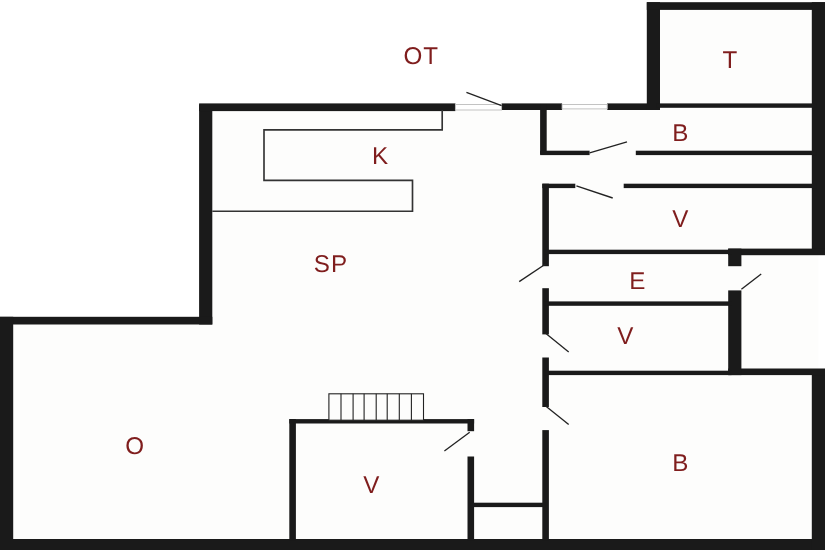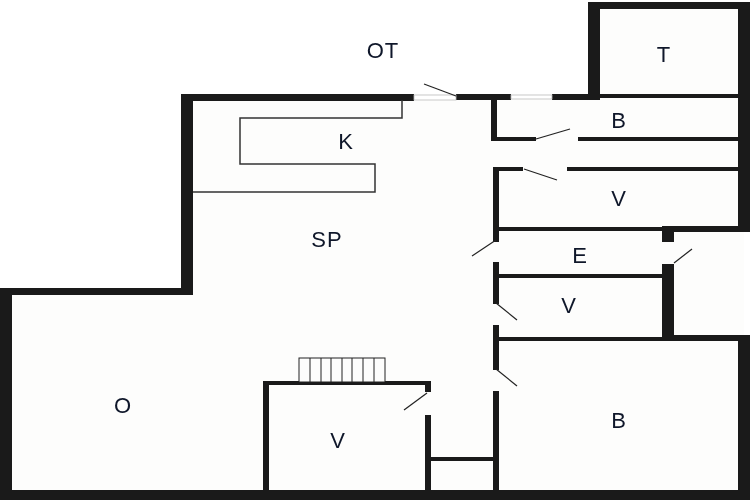--- a/index.html
+++ b/index.html
@@ -1,18 +1,18 @@
 <!DOCTYPE html>
 <html><head>
 <meta charset="utf-8">
 <style>
   html, body { margin: 0; padding: 0; background: #ffffff; }
   body { width: 750px; height: 500px; position: relative; overflow: hidden; font-family: "Liberation Sans", sans-serif; }
   svg { position: absolute; left: 0; top: 0; }
-  .room-label { position: absolute; font-family: "Liberation Sans", sans-serif; font-size: 22px; color: #0f172a; transform: translate(-50%, -50%); letter-spacing: 1px; }
+  .room-label { position: absolute; font-family: "Liberation Sans", sans-serif; font-size: 22px; color: #7f1d1d; transform: translate(-50%, -50%); letter-spacing: 1px; }
 </style>
 </head>
 <body>
 
 <svg width="750" height="500" viewBox="0 0 750 500">
 
   <g fill="#fdfdfc">
     <polygon points="188,97 590,97 590,5 744,5 744,492 8,492 8,295 188,295"></polygon>
   </g>
 
@@ -108,18 +108,18 @@
     <line x1="363" y1="358" x2="363" y2="382"></line>
     <line x1="374" y1="358" x2="374" y2="382"></line>
   </g>
 </svg>
 
 <div class="room-label" style="left:383px;top:51px;">OT</div>
 <div class="room-label" style="left:664px;top:55px;">T</div>
 <div class="room-label" style="left:619px;top:121px;">B</div>
 <div class="room-label" style="left:346px;top:142px;">K</div>
 <div class="room-label" style="left:619px;top:199px;">V</div>
-<div class="room-label" style="left:327px;top:240px;text-align:center;">SP</div>
+<div class="room-label" style="left:301px;top:240px;text-align:center;">SP</div>
 <div class="room-label" style="left:580px;top:256px;">E</div>
 <div class="room-label" style="left:569px;top:306px;">V</div>
 <div class="room-label" style="left:123px;top:406px;">O</div>
 <div class="room-label" style="left:619px;top:421px;">B</div>
 <div class="room-label" style="left:338px;top:441px;">V</div>
 
 </body></html>

